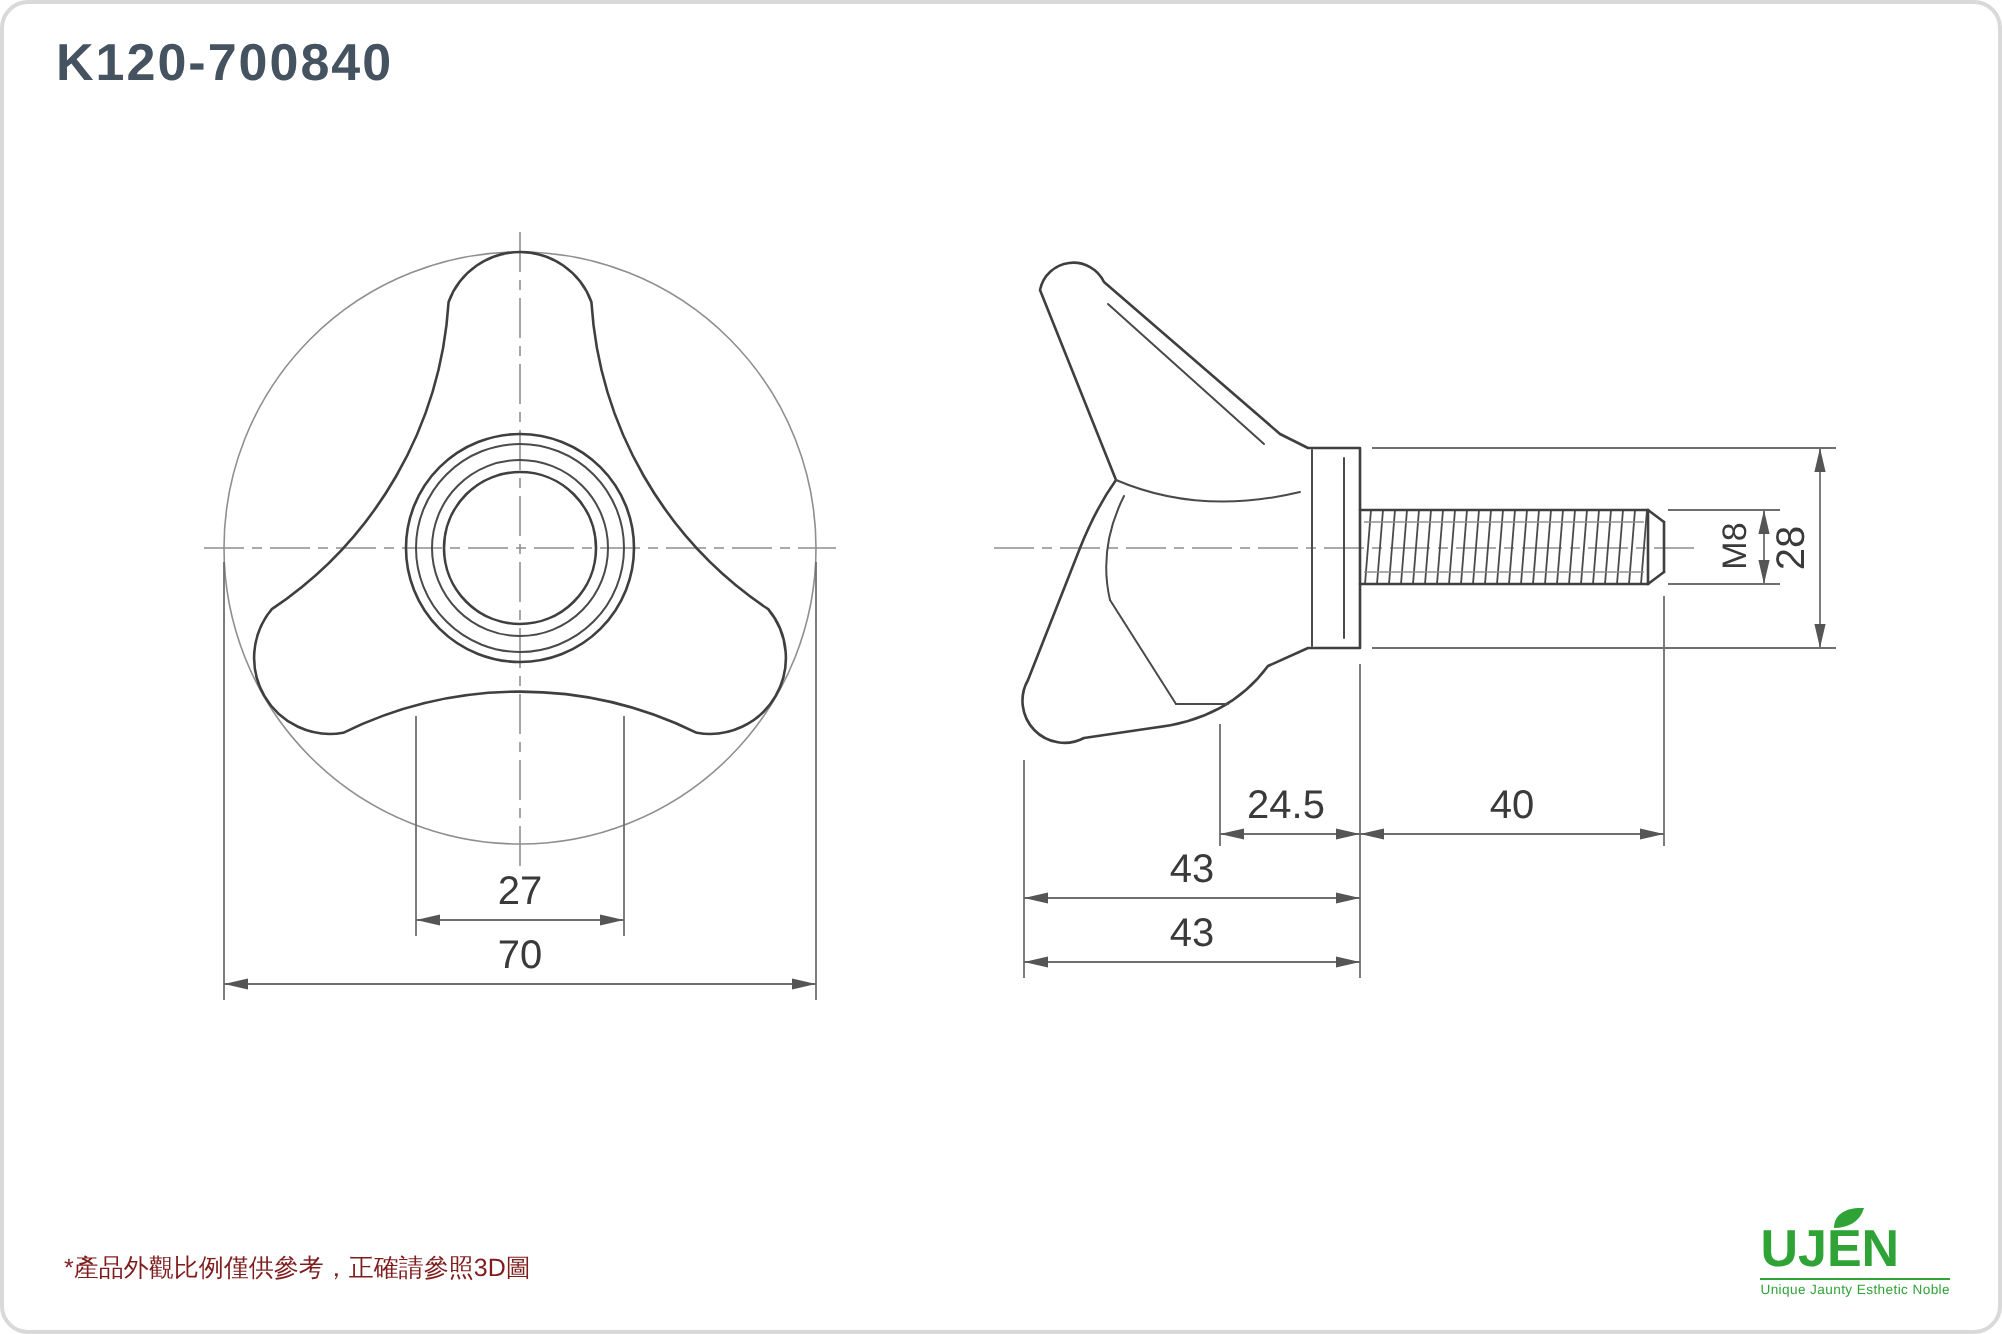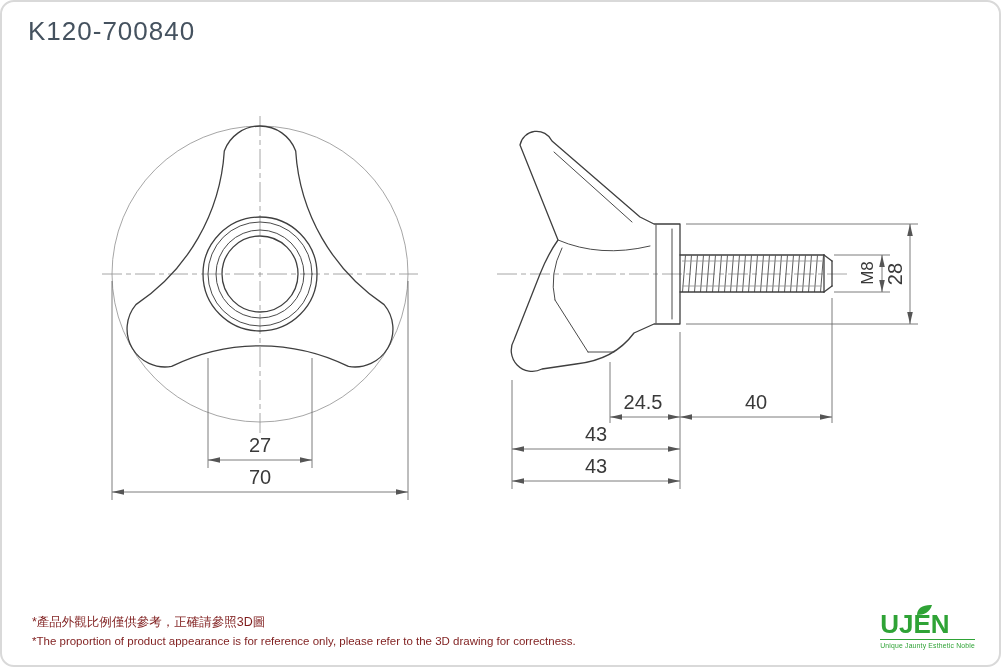--- a/index.html
+++ b/index.html
@@ -2,21 +2,21 @@
 <html><head>
 <meta charset="utf-8">
 <style>
   html,body { margin:0; padding:0; background:#ffffff; font-family:"Liberation Sans", sans-serif; }
   .page {
     position:relative; width:1001px; height:667px; box-sizing:border-box;
     background:#ffffff; border:2px solid #d9d9d9; border-radius:14px; overflow:hidden;
   }
   .title {
     position:absolute; top:14px; left:26px; margin:0;
-    font-size:26px; font-weight:400; letter-spacing:1px; color:#45525f;
+    font-size:26px; font-weight:700; letter-spacing:1px; color:#45525f;
   }
   .drawing { position:absolute; left:0; top:0; }
 
   
   .ol   { stroke:#3f3f3f; stroke-width:1.3; fill:none; stroke-linejoin:round; stroke-linecap:round; }
   .il   { stroke:#4a4a4a; stroke-width:1.0; fill:none; stroke-linecap:round; }
   .thin { stroke:#8f8f8f; stroke-width:0.8; fill:none; }
   .cl   { stroke:#8f8f8f; stroke-width:0.8; fill:none; stroke-dasharray:20 4 5 4; }
   .dim  { stroke:#6e6e6e; stroke-width:0.9; fill:none; }
   .arr  { fill:#555; stroke:none; }
@@ -182,21 +182,20 @@
         <line class="dim" x1="908" y1="222" x2="908" y2="322"></line>
         <polygon class="arr" points="908,222 905.2,234 910.8,234"></polygon>
         <polygon class="arr" points="908,322 905.2,310 910.8,310"></polygon>
         <text class="dimtext" x="900" y="272" transform="rotate(-90 900 272)">28</text>
       </g>
     </g>
   </svg>
 
   <div class="notes">
     <p class="note-zh">*產品外觀比例僅供參考，正確請參照3D圖</p>
-    <p class="note-en">*The proportion of product appearance is for reference only, please refer to the 3D drawing for correctness.</p>
   </div>
 
   <div class="brand">
     <span class="leaf">
       <svg width="18" height="12" viewBox="0 0 18 12">
         <path d="M 1 11 C 1 4 7 0.5 16 1 C 14 8 8 11 1 11 Z" fill="#2fa336"></path>
       </svg>
     </span>
     <span class="brand-name">UJEN</span>
     <div class="brand-tagline">Unique Jaunty Esthetic Noble</div>

